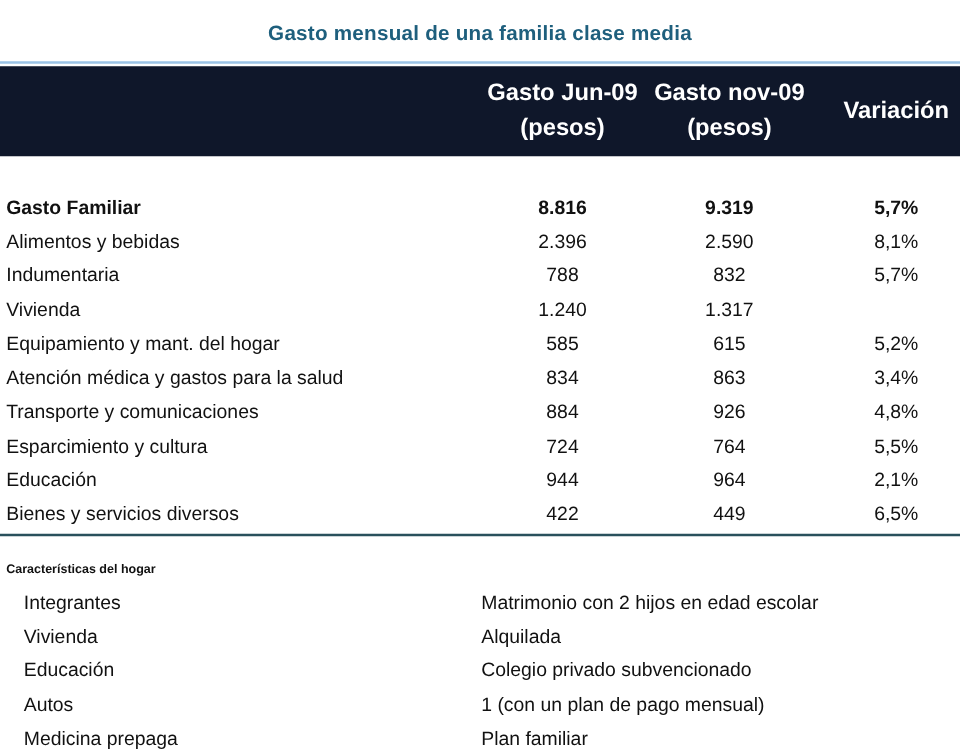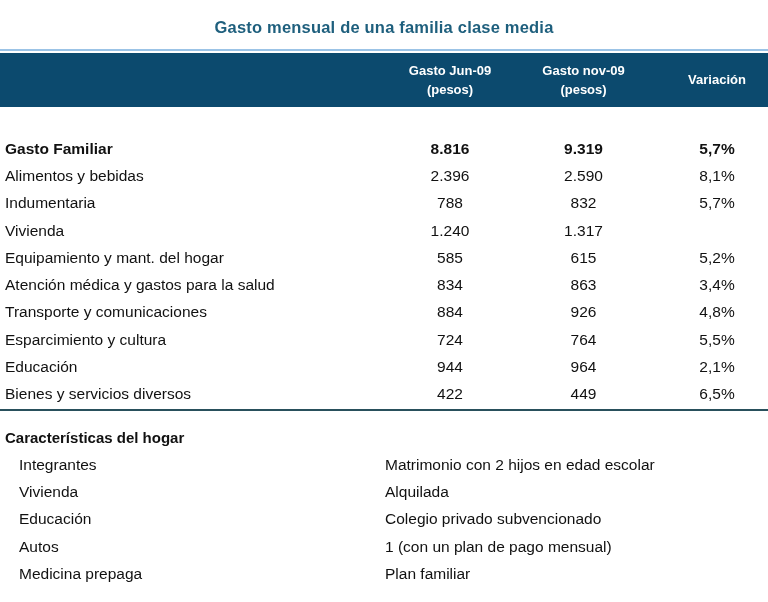--- a/index.html
+++ b/index.html
@@ -23,26 +23,26 @@
     height: 2px; background: #9BC3E6; margin-top: 4px;
   }
 
   .grid4 {
     display: grid;
     grid-template-columns: 1fr 130px 137px 116px;
   }
 
   .header-band {
     margin-top: 2px;
-    background: #0c4a6e;
+    background: #0f172a;
     color: #ffffff;
-    height: 54px;
+    height: 72px;
     align-items: center;
     font-weight: bold;
-    font-size: 13px;
+    font-size: 19px;
   }
   .header-cell { text-align: center; line-height: 1.5; }
   .header-cell.variacion { padding-left: 14px; }
 
   .t-row {
     height: 27.3px;
     align-items: center;
     font-size: 15.5px;
   }
   .t-row .label { padding-left: 5px; white-space: nowrap; }
@@ -54,21 +54,21 @@
     height: 0;
     border-top: 2px solid #29505C;
     margin-top: 1px;
   }
 
   .char-heading {
     margin-top: 13px;
     padding-left: 5px;
     height: 27px;
     display: flex; align-items: center;
-    font-size: 15px; font-weight: bold;
+    font-size: 10px; font-weight: bold;
   }
   .char-row {
     display: grid;
     grid-template-columns: 385px 1fr;
     height: 27.4px;
     align-items: center;
     font-size: 15.5px;
   }
   .char-label { padding-left: 19px; }
   .char-value { white-space: nowrap; }

